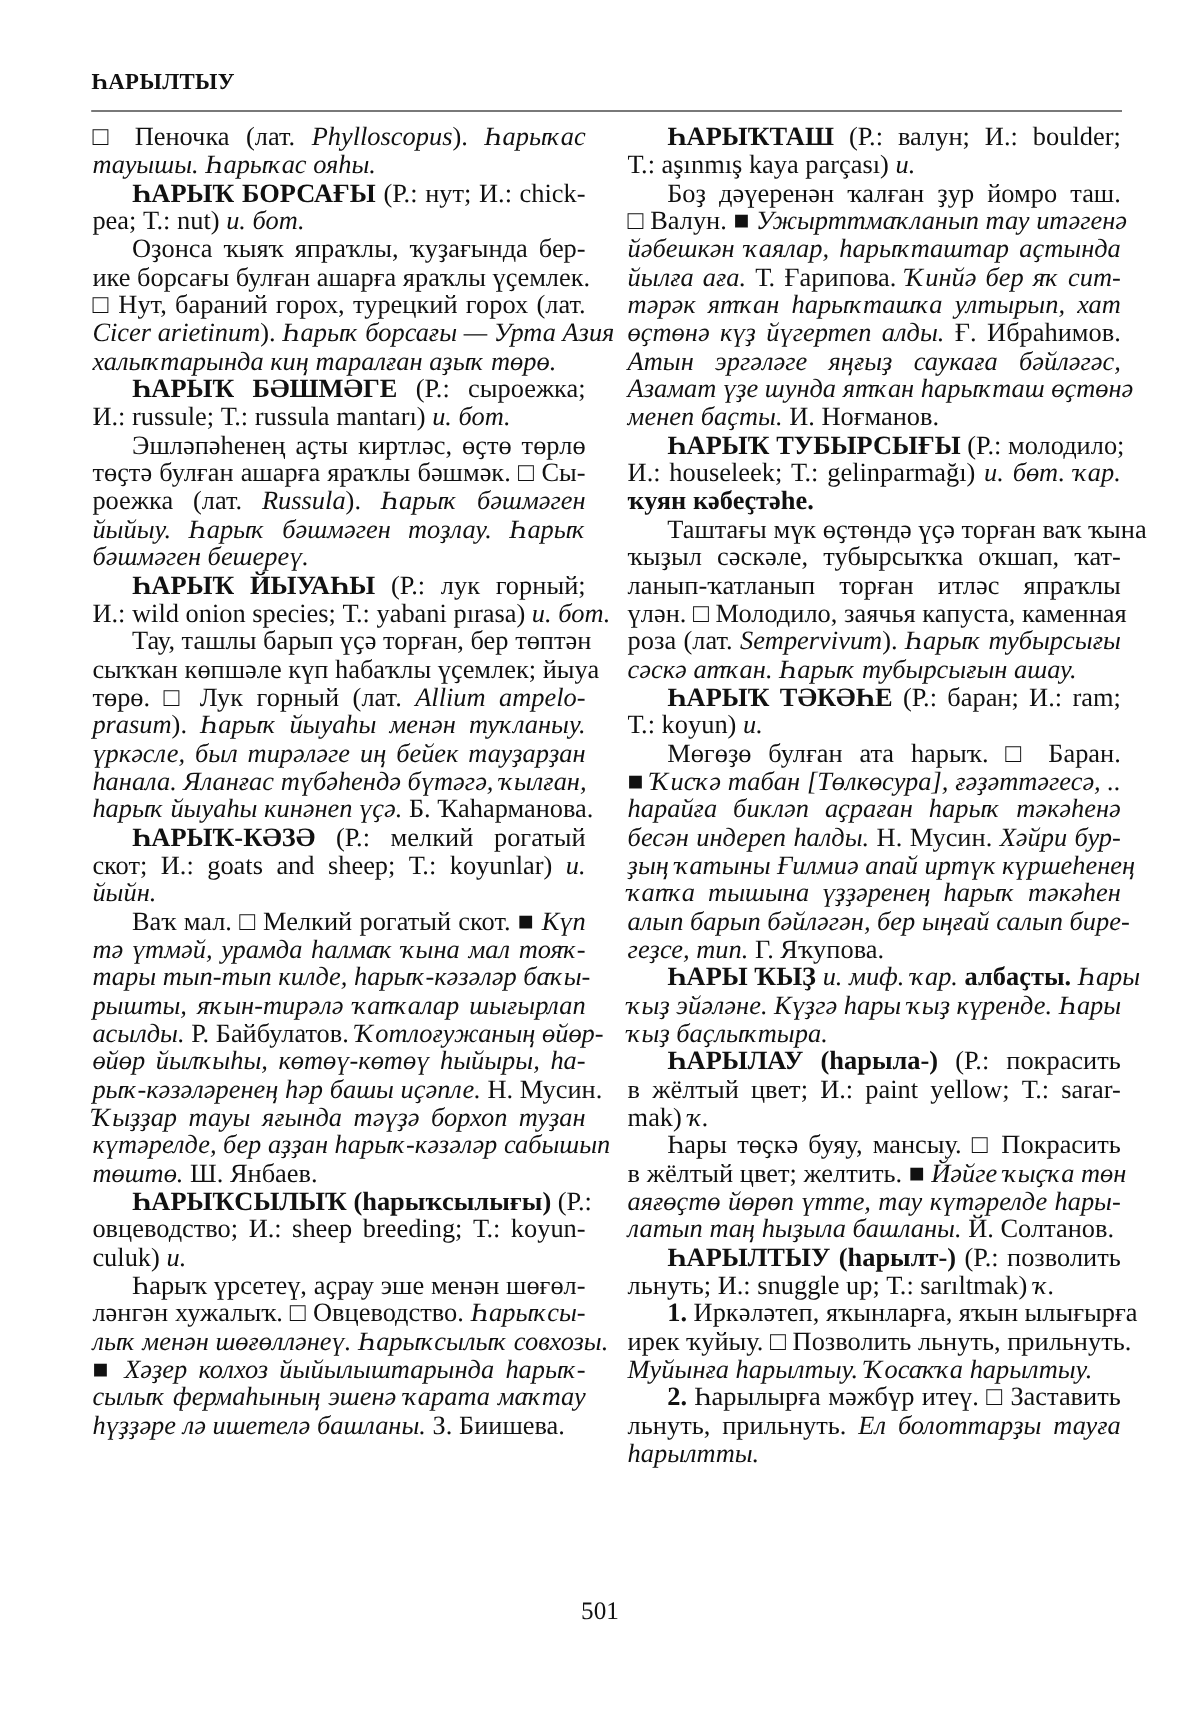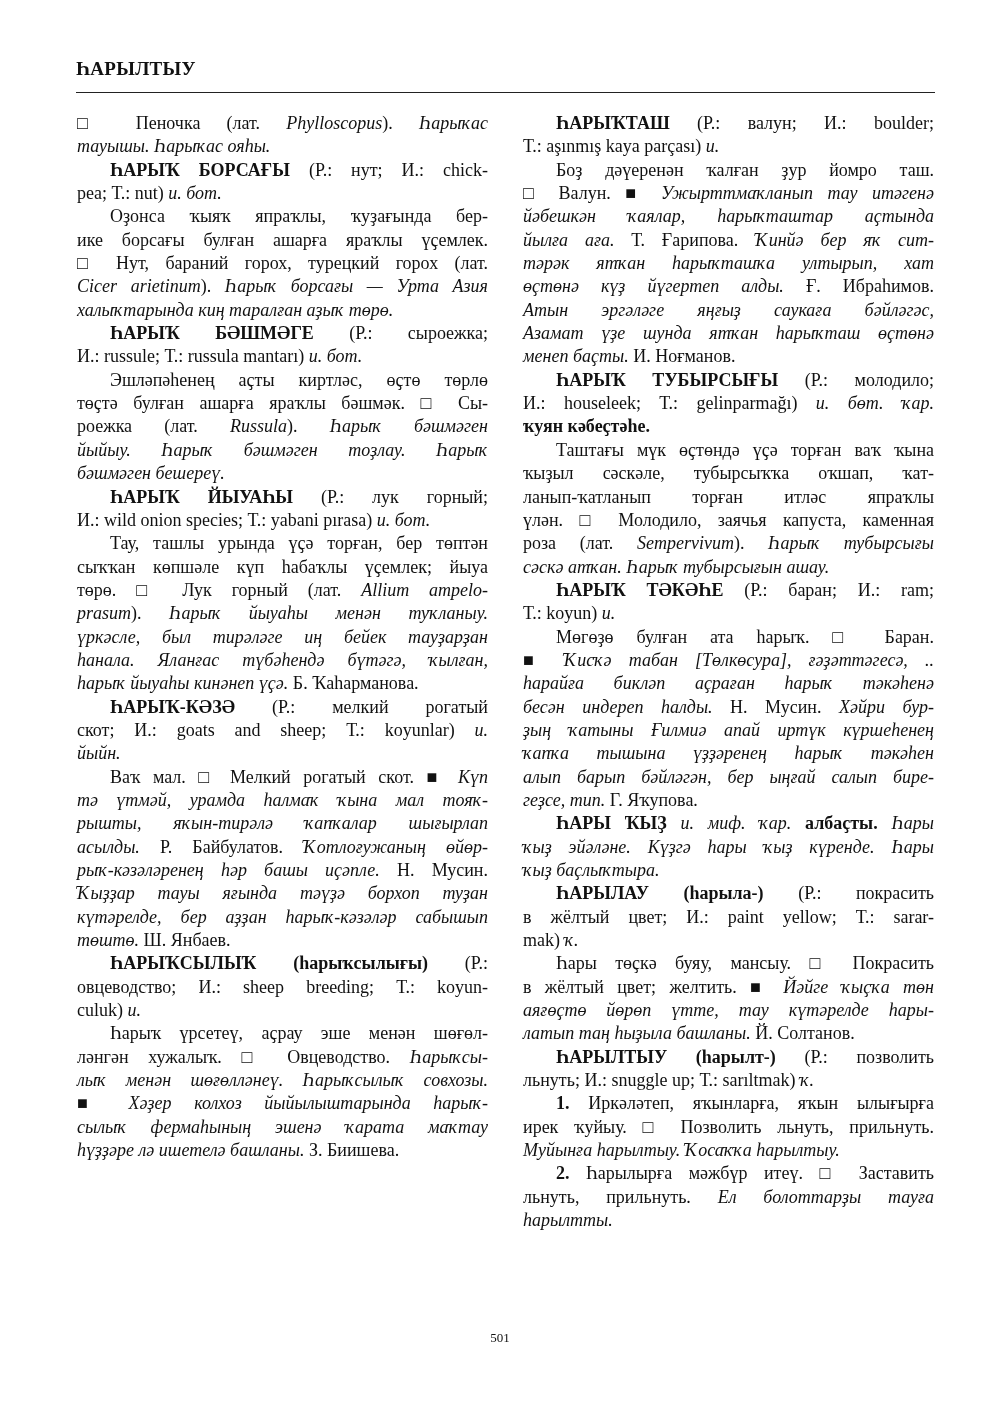--- a/index.html
+++ b/index.html
@@ -1,29 +1,29 @@
 <!DOCTYPE html>
 <html><head>
 <meta charset="utf-8">
 <style>
   html,body{margin:0;padding:0;background:#ffffff;}
   body{width:1000px;height:1426px;position:relative;overflow:hidden;
        font-family:"Liberation Serif","DejaVu Serif",serif;color:#111;}
   .running-head{position:absolute;left:76px;width:859px;top:58px;
        font-weight:bold;font-size:19px;letter-spacing:0.3px;}
   .rule{position:absolute;left:76px;width:859px;top:92px;height:0;border-top:1.6px solid #222;}
-  .col{position:absolute;top:112px;width:411px;font-size:18px;line-height:23.35px;}
+  .col{position:absolute;top:102px;width:411px;font-size:22px;line-height:23.35px;}
   .col.left{left:77px;}
   .col.right{left:523px;}
   .ln{display:block;white-space:nowrap;text-align:justify;text-align-last:justify;height:23.35px;overflow:visible;}
   .ln.last{text-align-last:left;}
   .ln.indent{padding-left:33px;}
   b{font-weight:bold;}
   i{font-style:italic;}
-  .page-num{position:absolute;left:0;width:1000px;top:1330px;text-align:center;font-size:13px;}
+  .page-num{position:absolute;left:0;width:1000px;top:1330px;text-align:center;font-size:21px;}
 </style>
 </head>
 <body>
 
 <div class="running-head">ҺАРЫЛТЫУ</div>
 <div class="rule"></div>
 
 <div class="col left">
     <span class="ln ">□ Пеночка (лат. <i>Phylloscopus</i>). <i>Һарыҡас</i></span>
     <span class="ln last"><i>тауышы. Һарыҡас ояһы.</i></span>
@@ -36,34 +36,36 @@
     <span class="ln last"><i>халыҡтарында киң таралған аҙыҡ төрө.</i></span>
     <span class="ln indent"><b>ҺАРЫҠ БӘШМӘГЕ</b> (Р.: сыроежка;</span>
     <span class="ln last">И.: russule; Т.: russula mantarı) <i>и. бот.</i></span>
     <span class="ln indent">Эшләпәһенең аҫты киртләс, өҫтө төрлө</span>
     <span class="ln ">төҫтә булған ашарға ярaҡлы бәшмәк. □ Сы-</span>
     <span class="ln ">роежка (лат. <i>Russula</i>). <i>Һарыҡ бәшмәген</i></span>
     <span class="ln "><i>йыйыу. Һарыҡ бәшмәген тоҙлау. Һарыҡ</i></span>
     <span class="ln last"><i>бәшмәген бешереү.</i></span>
     <span class="ln indent"><b>ҺАРЫҠ ЙЫУАҺЫ</b> (Р.: лук горный;</span>
     <span class="ln last">И.: wild onion species; Т.: yabani pırasa) <i>и. бот.</i></span>
-    <span class="ln indent">Тау, ташлы урында үҫә торған, бер төптән</span>
+    <span class="ln indent">Тау, ташлы барып үҫә торған, бер төптән</span>
     <span class="ln ">сыҡҡан көпшәле күп һабаҡлы үҫемлек; йыуа</span>
     <span class="ln ">төрө. □ Лук горный (лат. <i>Allium ampelo-</i></span>
     <span class="ln "><i>prasum</i>). <i>Һарыҡ йыуаһы менән туҡланыу.</i></span>
     <span class="ln "><i>үркәсле, был тирәләге иң бейек тауҙарҙан</i></span>
     <span class="ln "><i>һанала. Яланғас түбәһендә бүтәгә, ҡылған,</i></span>
     <span class="ln last"><i>һарыҡ йыуаһы кинәнеп үҫә.</i> Б. Ҡаһарманова.</span>
     <span class="ln indent"><b>ҺАРЫҠ-КӘЗӘ</b> (Р.: мелкий рогатый</span>
     <span class="ln ">скот; И.: goats and sheep; Т.: koyunlar) <i>и.</i></span>
     <span class="ln last"><i>йыйн.</i></span>
     <span class="ln indent">Ваҡ мал. □ Мелкий рогатый скот. ■ <i>Күп</i></span>
     <span class="ln "><i>тә үтмәй, урамда һалмаҡ ҡына мал тояҡ-</i></span>
+    <span class="ln "><i>тары тып-тып килде, һарыҡ-кәзәләр баҡы-</i></span>
     <span class="ln "><i>рышты, яҡын-тирәлә ҡапҡалар шығырлап</i></span>
     <span class="ln "><i>асылды.</i> Р. Байбулатов. <i>Ҡотлоғужаның өйөр-</i></span>
+    <span class="ln "><i>өйөр йылҡыһы, көтөү-көтөү һыйыры, һа-</i></span>
     <span class="ln "><i>рыҡ-кәзәләренең һәр башы иҫәпле.</i> Н. Мусин.</span>
     <span class="ln "><i>Ҡыҙҙар тауы яғында тәүҙә борхоп туҙан</i></span>
     <span class="ln "><i>күтәрелде, бер аҙҙан һарыҡ-кәзәләр сабышып</i></span>
     <span class="ln last"><i>төштө.</i> Ш. Янбаев.</span>
     <span class="ln indent"><b>ҺАРЫҠСЫЛЫҠ (һарыҡсылығы)</b> (Р.:</span>
     <span class="ln ">овцеводство; И.: sheep breeding; Т.: koyun-</span>
     <span class="ln last">culuk) <i>и.</i></span>
     <span class="ln indent">Һарыҡ үрсетеү, аҫрау эше менән шөғөл-</span>
     <span class="ln ">ләнгән хужалыҡ. □ Овцеводство. <i>Һарыҡсы-</i></span>
     <span class="ln "><i>лыҡ менән шөғөлләнеү. Һарыҡсылыҡ совхозы.</i></span>

